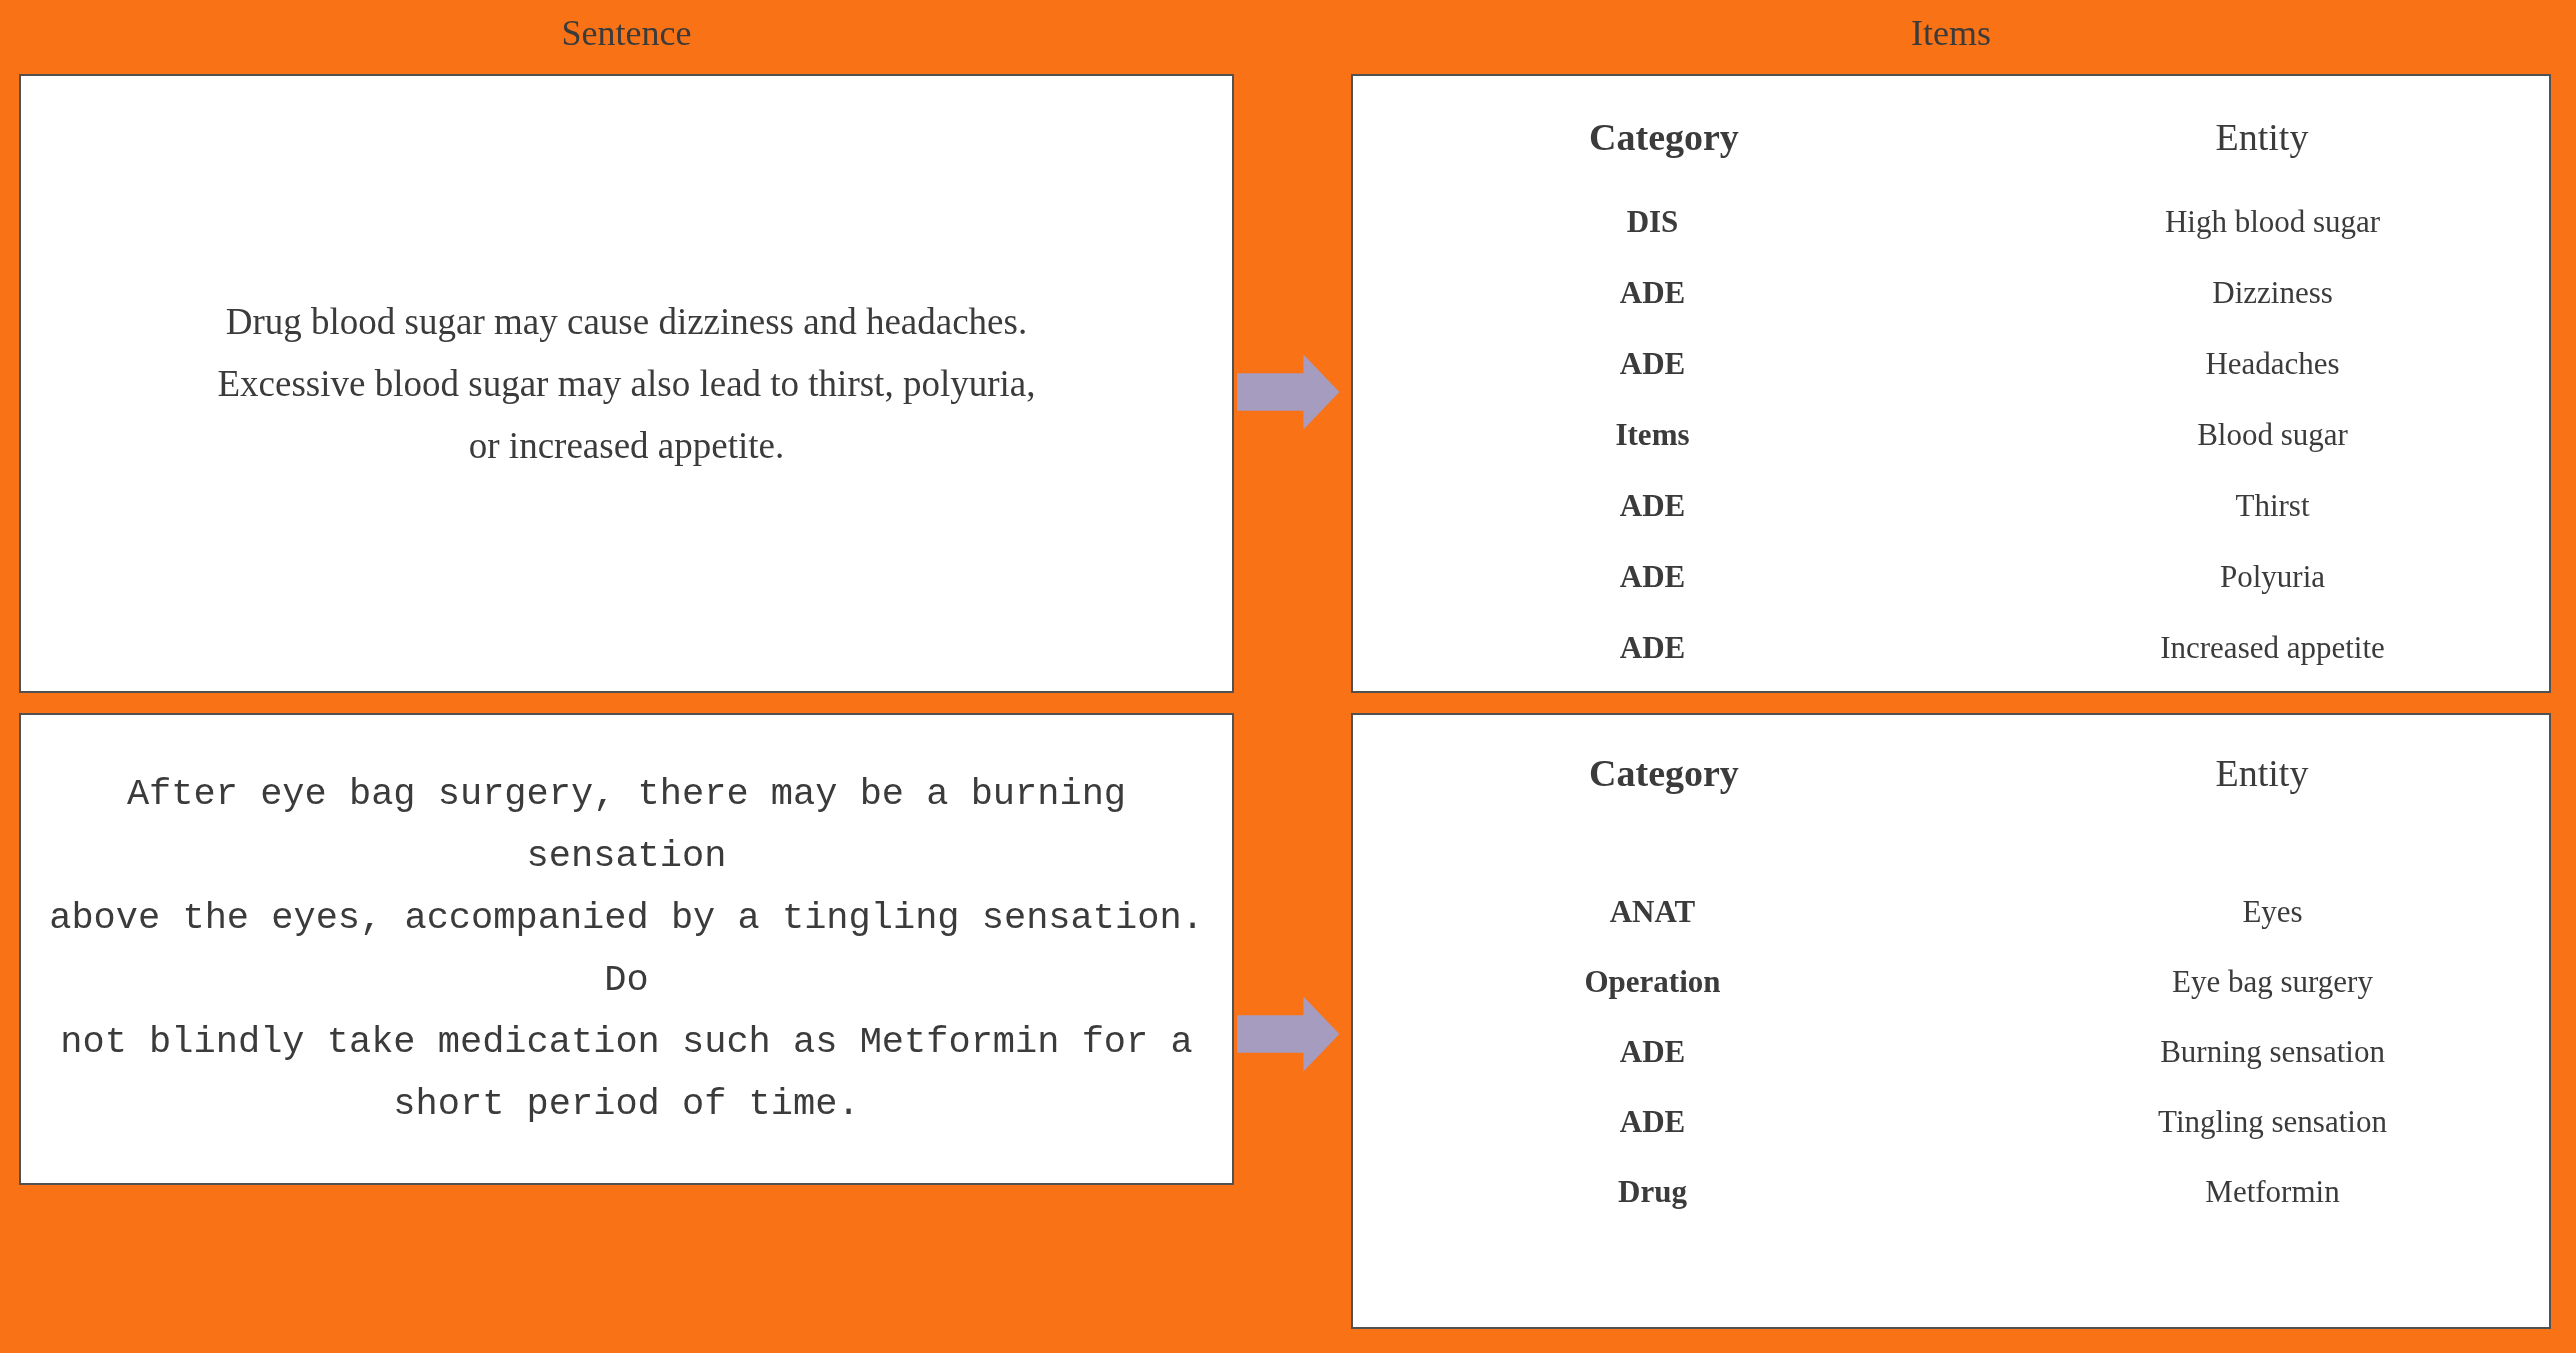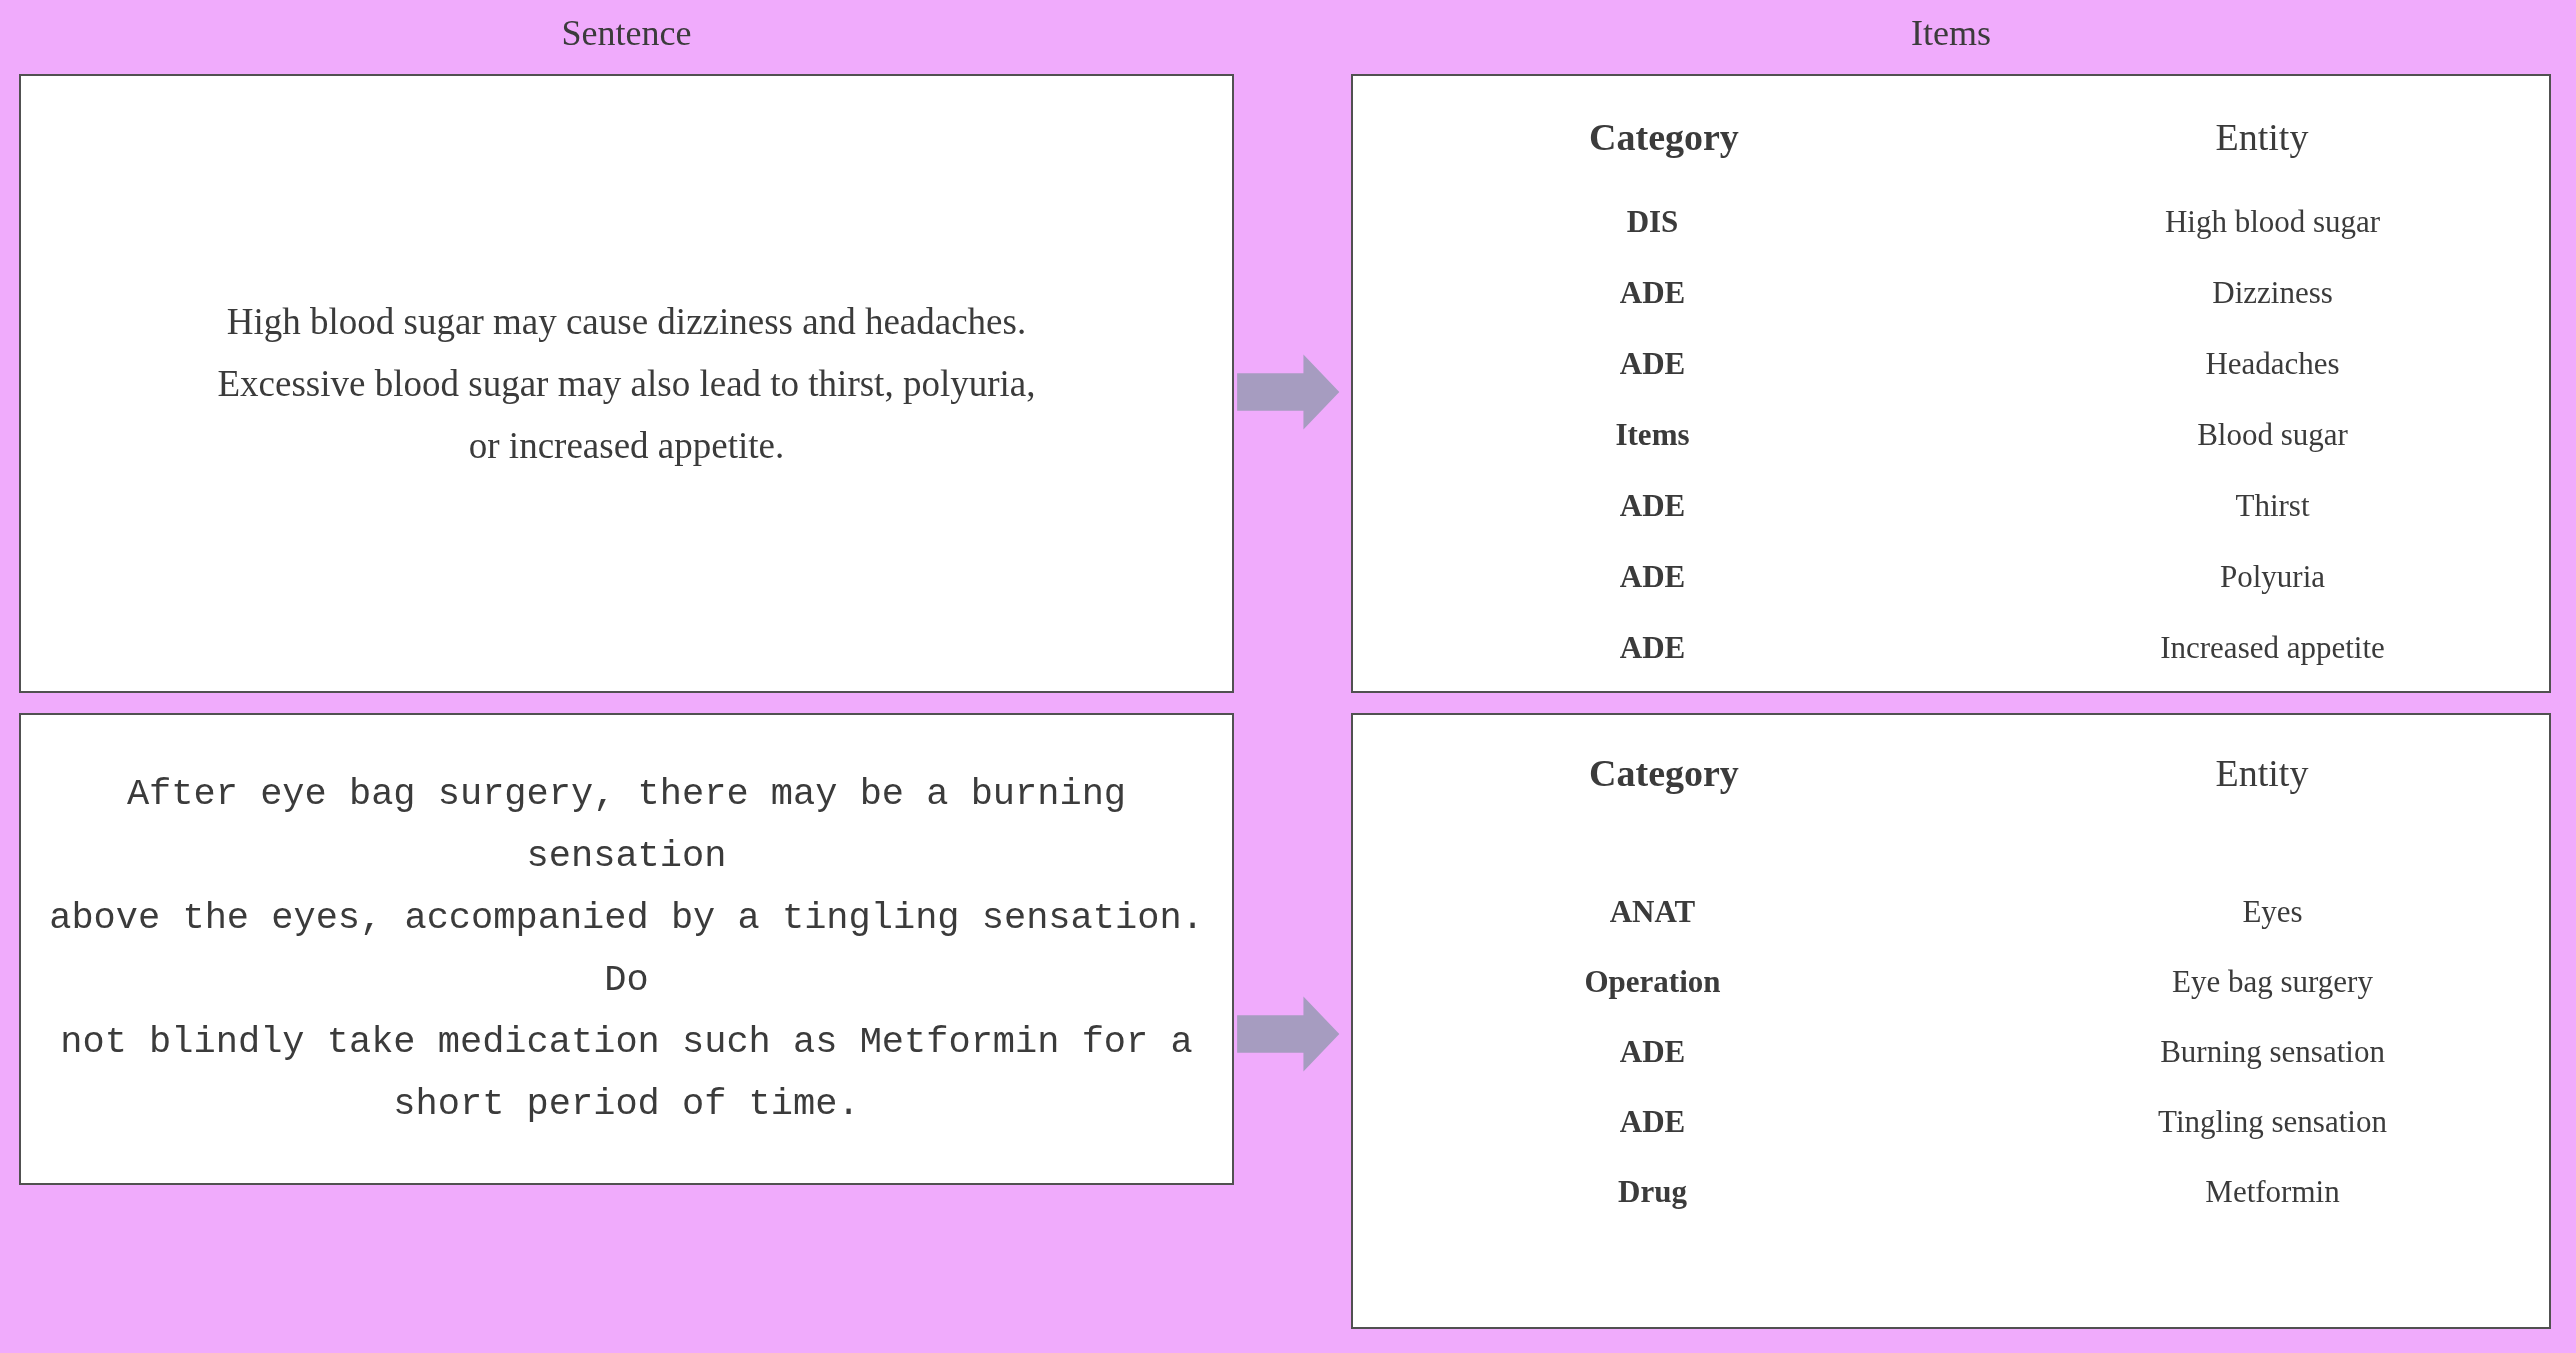--- a/index.html
+++ b/index.html
@@ -5,21 +5,21 @@
   :root {
     --arrow: #a69cc0;
     --box-border: #515151;
     --text: #3b3b3b;
   }
   html, body { margin: 0; padding: 0; background: #ffffff; }
   .canvas {
     position: relative;
     width: 2576px;
     height: 1354px;
-    background: #f0abfc;
+    background: #f97316;
     font-family: "Liberation Serif", "DejaVu Serif", serif;
     color: var(--text, #3b3b3b);
     overflow: hidden;
   }
   .col-header {
     position: absolute;
     top: 7.8px;
     height: 50px;
     font-size: 36px;
     line-height: 50px;
@@ -81,21 +81,21 @@
 </style>
 </head>
 <body>
 
 <div class="canvas">
 
   <div class="col-header hdr-sentence">Sentence</div>
   <div class="col-header hdr-label">Items</div>
 
   <div class="box sentence-box sb1">
-    <p class="sentence">High blood sugar may cause dizziness and headaches.
+    <p class="sentence">Drug blood sugar may cause dizziness and headaches.
 Excessive blood sugar may also lead to thirst, polyuria,
 or increased appetite.</p>
   </div>
 
   <svg class="arrow a1" viewBox="0 0 133 100" aria-hidden="true">
     <polygon points="0,26 85,26 85,2 131,50 85,98 85,74 0,74" fill="#a69cc0"></polygon>
   </svg>
 
   <div class="box lb1">
     <div class="label-table">

